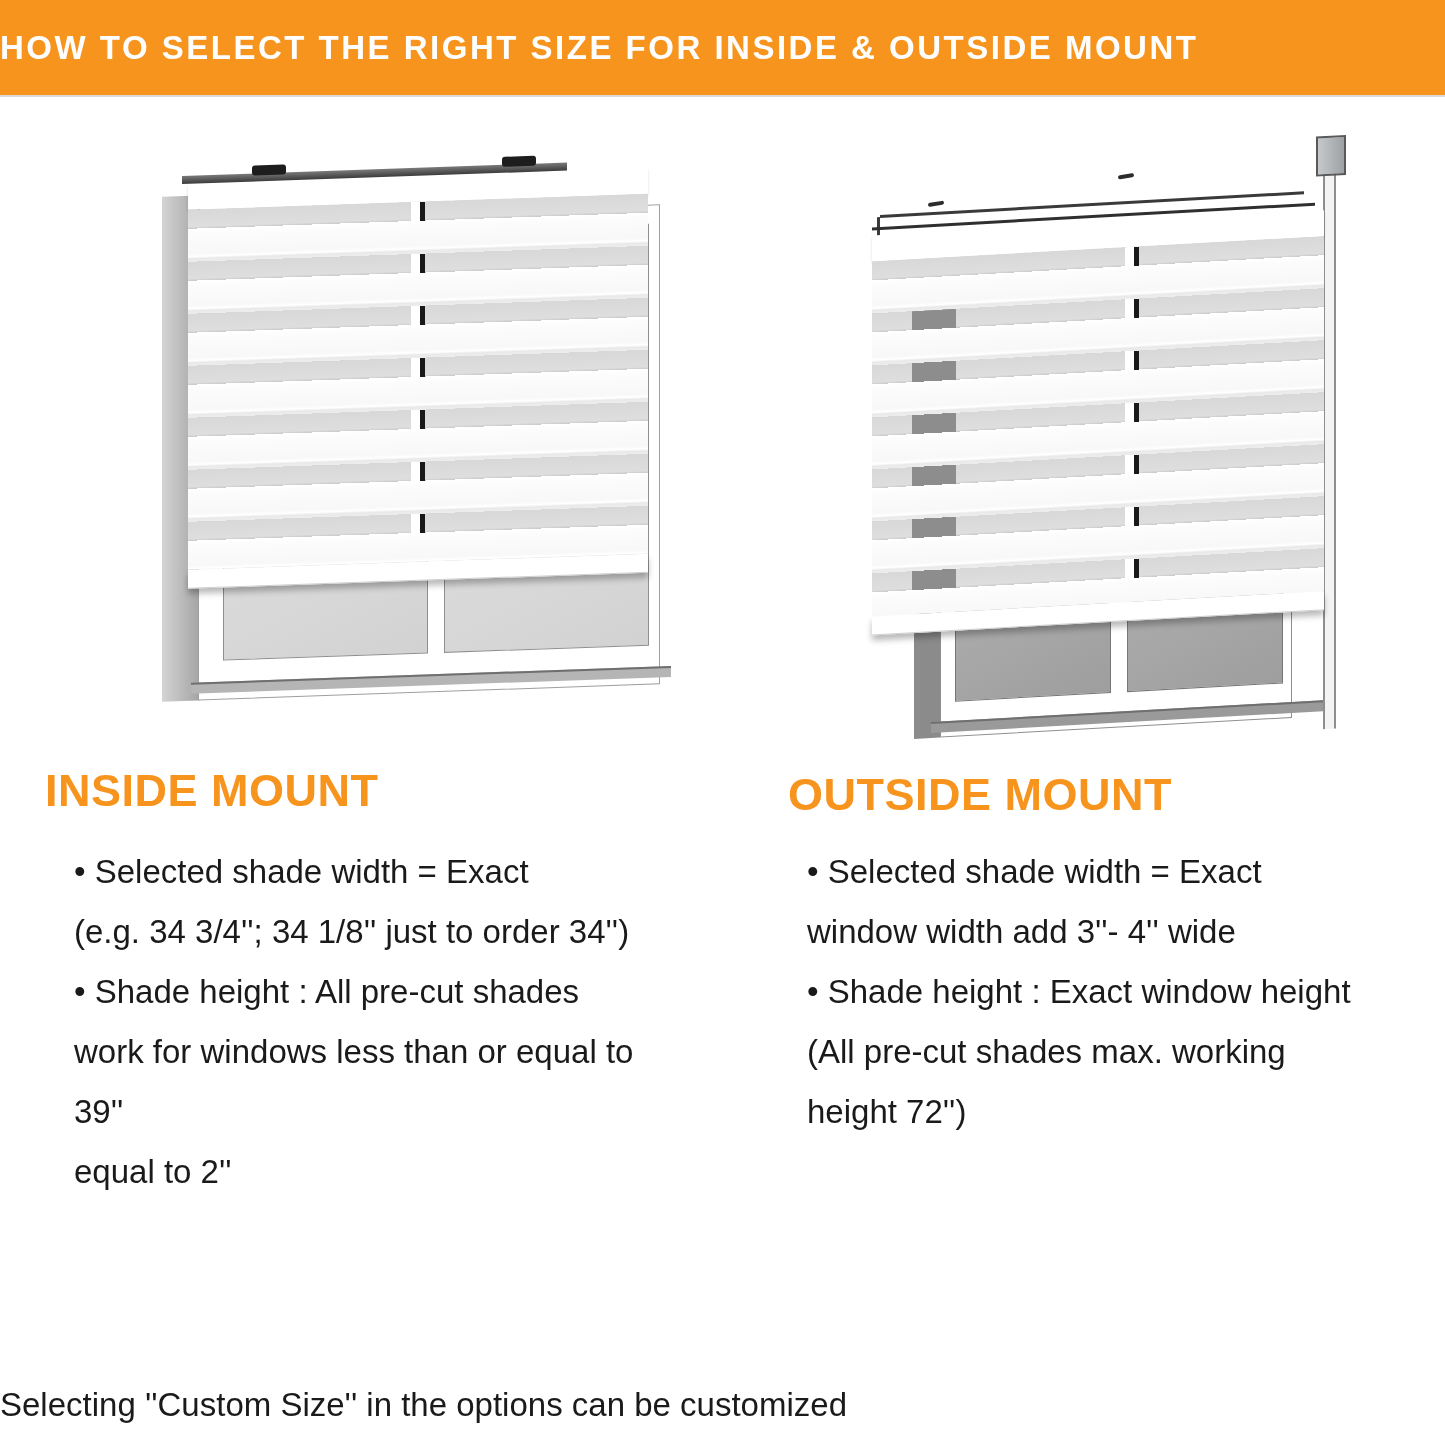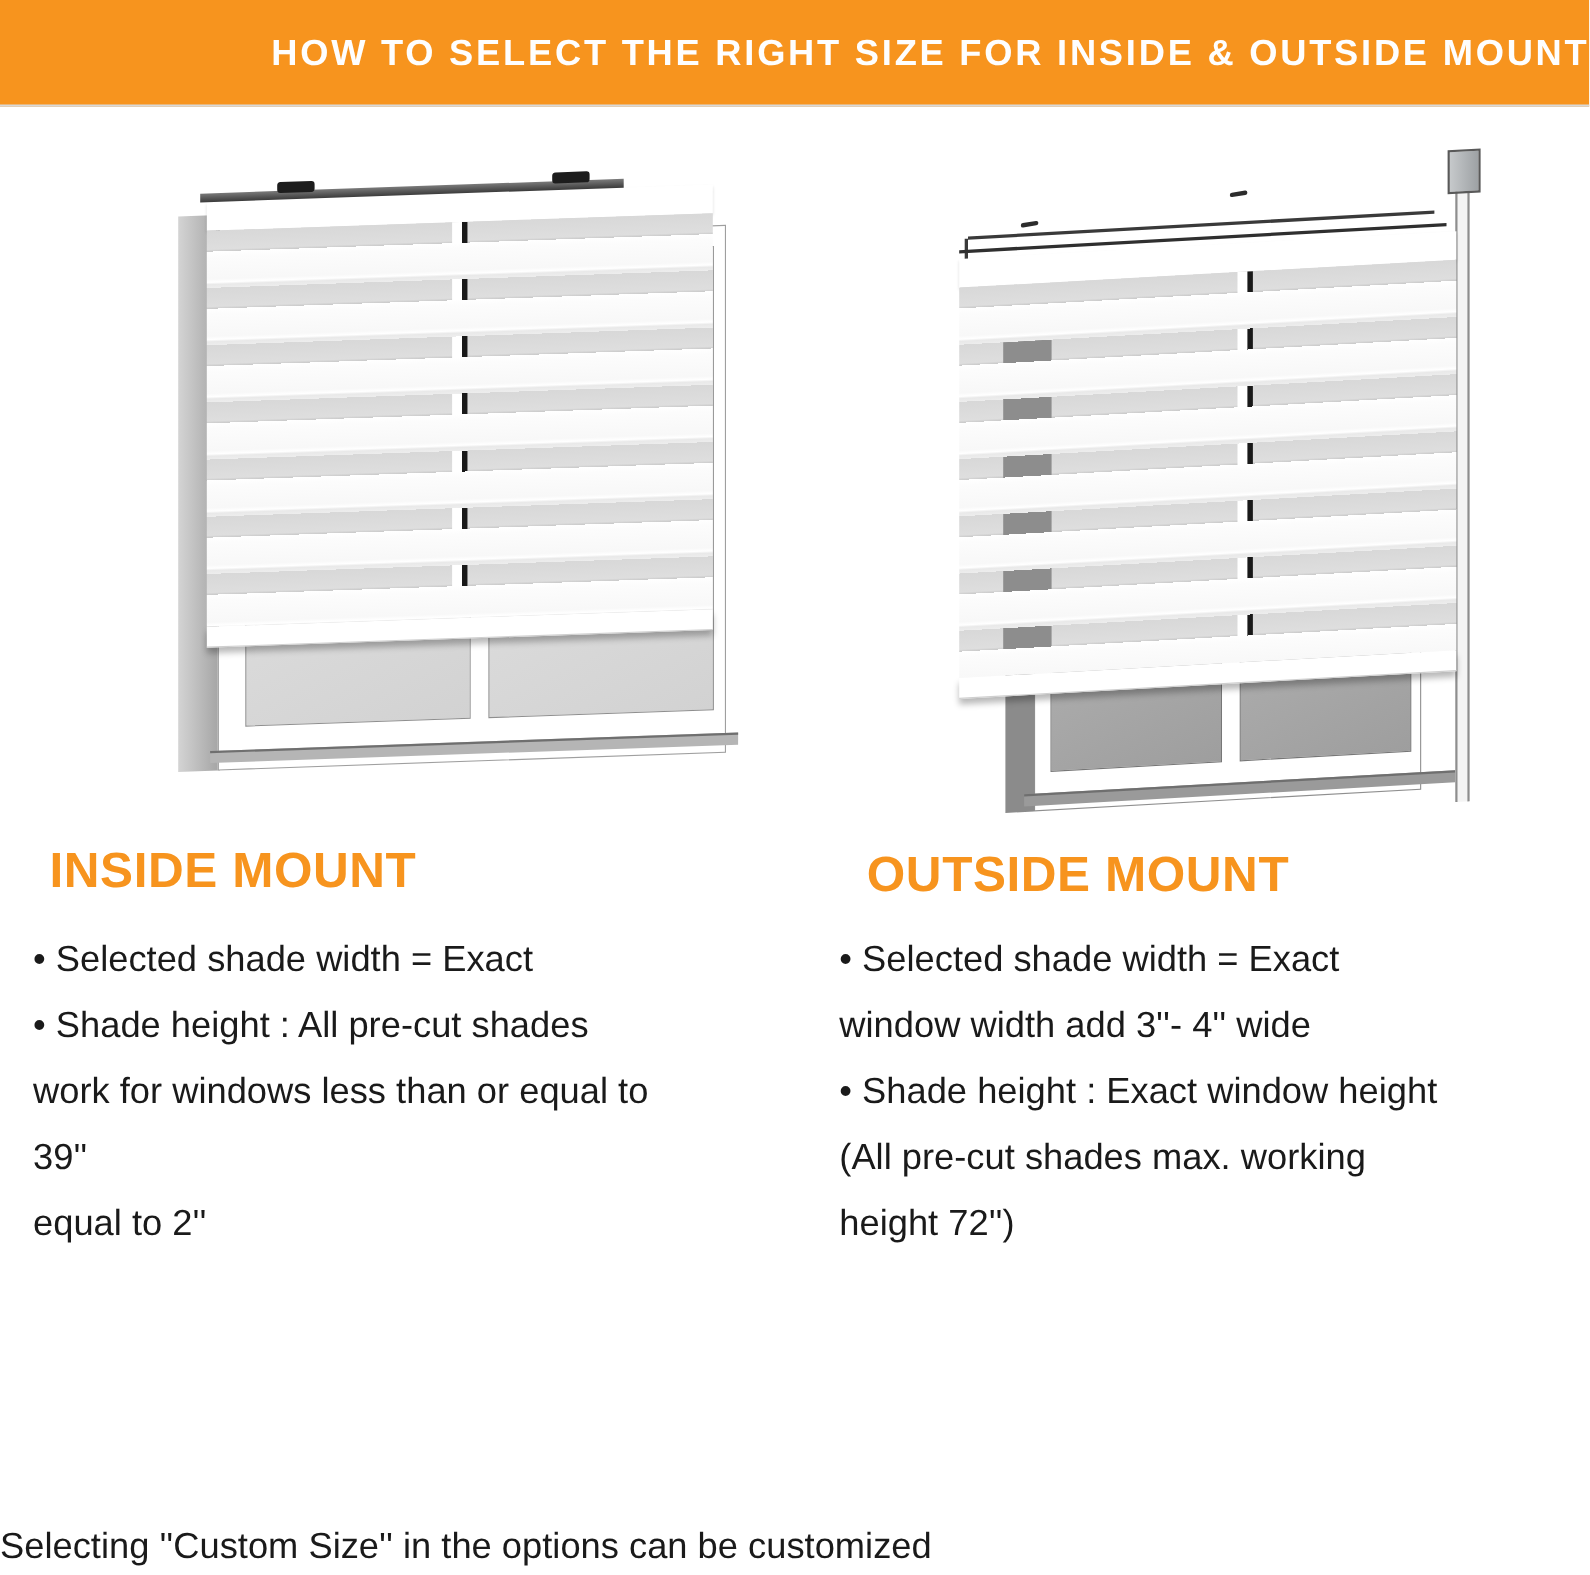--- a/index.html
+++ b/index.html
@@ -1,21 +1,21 @@
 <!DOCTYPE html>
 <html style="--accent: #F7941E; --banner-text: #FEFEFE; --body-text: #1A1A1A;"><head>
 <meta charset="utf-8">
 <style>
   html,body{margin:0;padding:0;background:#ffffff;}
   .page{position:relative;width:1445px;height:1432px;background:#ffffff;overflow:hidden;
         font-family:"Liberation Sans",sans-serif;color:var(--body-text,#1a1a1a);}
 
   
   .banner{position:absolute;left:0;top:0;width:100%;height:95px;
-          background:var(--accent,#F7941E);display:flex;align-items:center;justify-content:flex-end;
+          background:var(--accent,#F7941E);display:flex;align-items:center;justify-content:flex-start;
           border-bottom:2px solid #d9d9d9;}
   .banner-title{font-size:33px;font-weight:bold;color:var(--banner-text,#fefefe);
                 letter-spacing:2.5px;white-space:nowrap;}
 
   
   .scene{position:absolute;}
   .scene-inside{left:162px;top:168px;width:500px;height:570px;transform:skewY(-2deg);}
   .scene-outside{left:868px;top:150px;width:488px;height:600px;transform:skewY(-3.2deg);}
 
   
@@ -73,21 +73,21 @@
   .topline{height:3px;width:98%;background:#2f2f2f;margin-bottom:5px;}
   .recess-col{position:absolute;left:40px;top:52px;bottom:0;width:44px;
         background:repeating-linear-gradient(180deg,#8d8d8d 0px,#8d8d8d 19px,rgba(0,0,0,0) 19px,rgba(0,0,0,0) 52px);}
 
   
   .heading{position:absolute;top:728px;font-size:45px;font-weight:bold;
            color:var(--accent,#F7941E);letter-spacing:0.5px;white-space:nowrap;}
   .heading-inside{left:45px;}
   .heading-outside{left:788px;margin-top:41px;}
 
-  .col{position:absolute;top:842px;font-size:33px;line-height:60px;color:var(--body-text,#1a1a1a);}
+  .col{position:absolute;top:842px;font-size:33px;line-height:60px;color:var(--body-text,#1a1a1a);margin-left:44px;}
   .col-inside{left:30px;width:700px;}
   .col-outside{left:763px;width:670px;}
   .line{height:60px;white-space:nowrap;}
 
   .footer{position:absolute;left:0;right:0;bottom:8px;text-align:left;
           font-size:33px;color:var(--body-text,#1a1a1a);}
 </style>
 </head>
 <body>
 
@@ -146,20 +146,21 @@
       </div>
       <div class="bottomrail"></div>
     </div>
   </div>
 
   <h2 class="heading heading-inside">INSIDE MOUNT</h2>
   <h2 class="heading heading-outside">OUTSIDE MOUNT</h2>
 
   <div class="col col-inside">
     <div class="line">• Selected shade width = Exact</div>
+    <div class="line">(e.g. 34 3/4''; 34 1/8'' just to order 34'')</div>
     <div class="line">• Shade height : All pre-cut shades</div>
     <div class="line">work for windows less than or equal to</div>
     <div class="line">39''</div>
     <div class="line">equal to 2''</div>
   </div>
 
   <div class="col col-outside">
     <div class="line">• Selected shade width = Exact</div>
     <div class="line">window width add 3''- 4'' wide</div>
     <div class="line">• Shade height : Exact window height</div>

